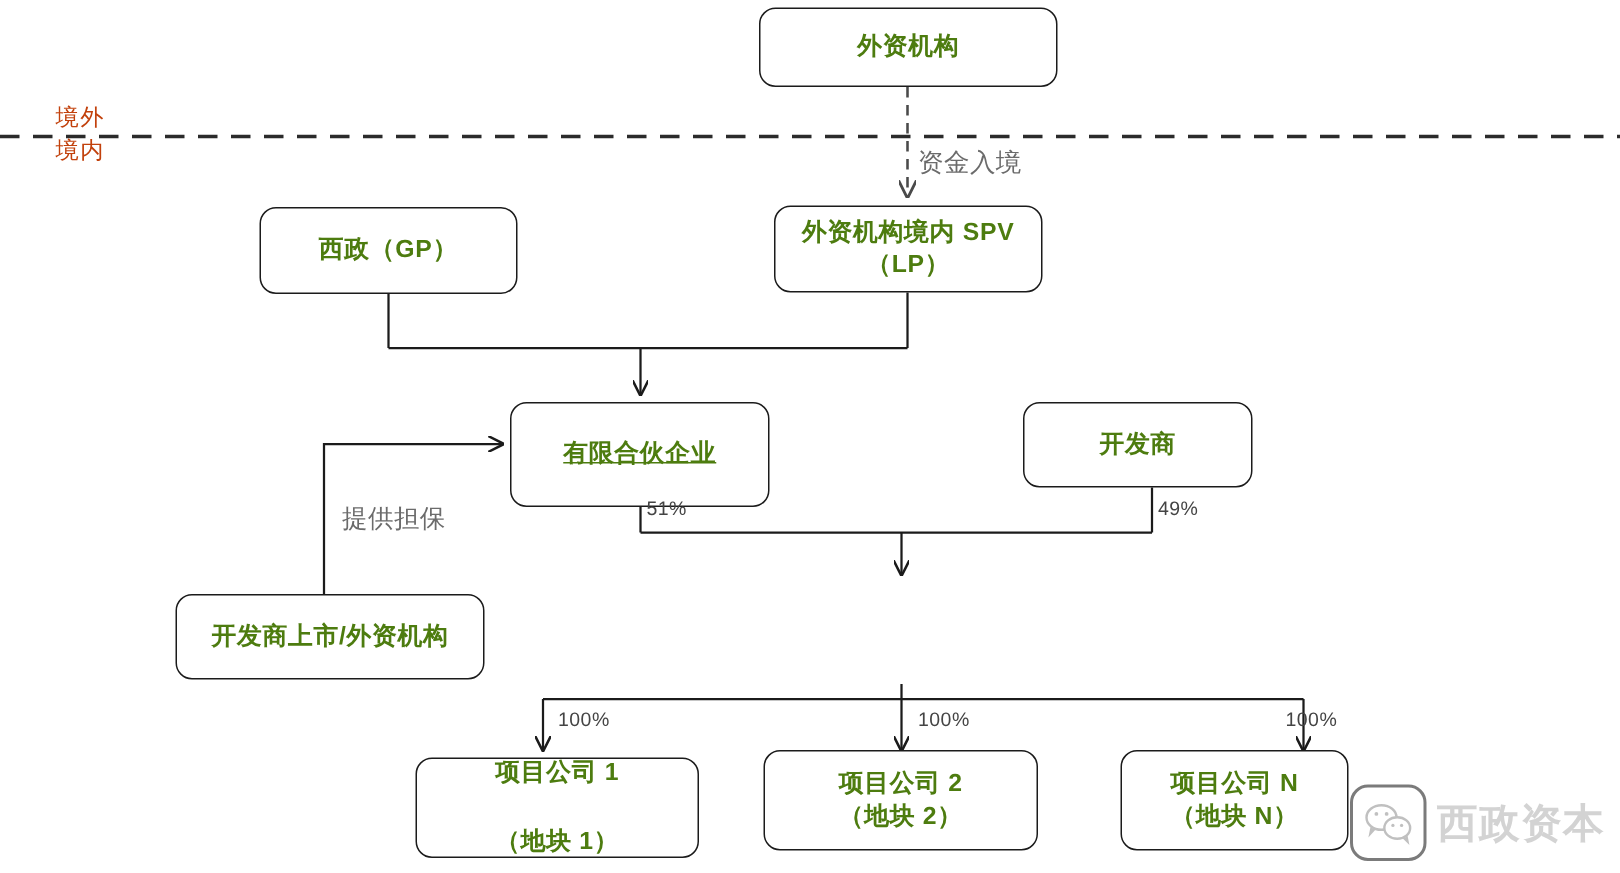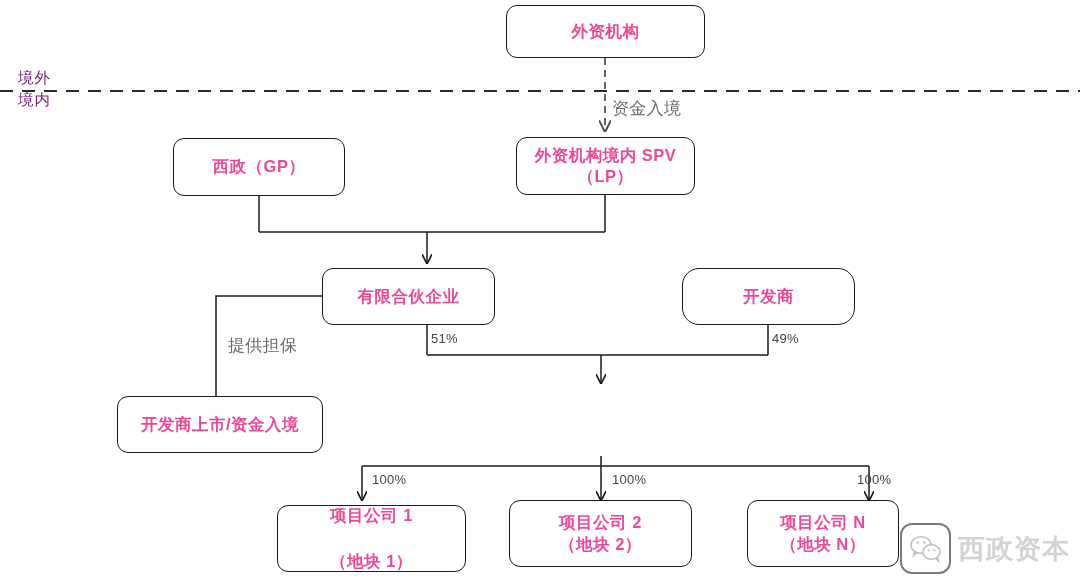--- a/index.html
+++ b/index.html
@@ -21,21 +21,21 @@
   .node{
     position:absolute;
     box-sizing:border-box;
     border:1.6px solid #1b1b1b;
     border-radius:11px;
     background:#ffffff;
     display:flex;
     flex-direction:column;
     align-items:center;
     justify-content:center;
-    color:#ec4899;
+    color:#4d7c0f;
     font-weight:bold;
     letter-spacing:.5px;
     line-height:1.28;
     text-align:left;
     z-index:3;
   }
   .node .ln{display:block;white-space:nowrap;}
   .node.sz16{font-size:16.5px;}
 
   .edge-label{
@@ -48,23 +48,24 @@
     background:transparent;
   }
   .edge-label.cn{
     color:#6b6b6b;
     font-size:17px;
   }
   .zone-label{
     position:absolute;
     z-index:4;
     font-size:15.5px;
-    color:#701a75;
+    color:#c2410c;
     white-space:nowrap;
     letter-spacing:1px;
+    margin-left:19px;
   }
 
   
   #watermark{
     position:absolute;
     right:10px;
     bottom:8px;
     display:flex;
     align-items:center;
     gap:7px;
@@ -142,30 +143,30 @@
 
   <div class="node sz16" style="left:173px; top:138px; width:172px; height:58px;">
     <span class="ln">西政（GP）</span>
   </div>
 
   <div class="node sz16" style="left:516px; top:137px; width:179px; height:58px;">
     <span class="ln">外资机构境内 SPV</span>
     <span class="ln">（LP）</span>
   </div>
 
-  <div class="node sz16" style="left:322px; top:268px; width:173px; height:57px;">
+  <div class="node sz16" style="left:340px; top:268px; width:173px; height:70px;text-decoration:underline;">
     <span class="ln">有限合伙企业</span>
   </div>
 
-  <div class="node sz16" style="left:682px; top:268px; width:173px; height:57px;border-radius:17px;">
+  <div class="node sz16" style="left:682px; top:268px; width:153px; height:57px;">
     <span class="ln">开发商</span>
   </div>
 
   <div class="node sz16" style="left:117px; top:396px; width:206px; height:57px;">
-    <span class="ln">开发商上市/资金入境</span>
+    <span class="ln">开发商上市/外资机构</span>
   </div>
 
 
   <div class="node sz16" style="left:277px; top:505px; width:189px; height:67px;gap:24px;">
     <span class="ln">项目公司 1</span>
     <span class="ln">（地块 1）</span>
   </div>
 
   <div class="node sz16" style="left:509px; top:500px; width:183px; height:67px;">
     <span class="ln">项目公司 2</span>

